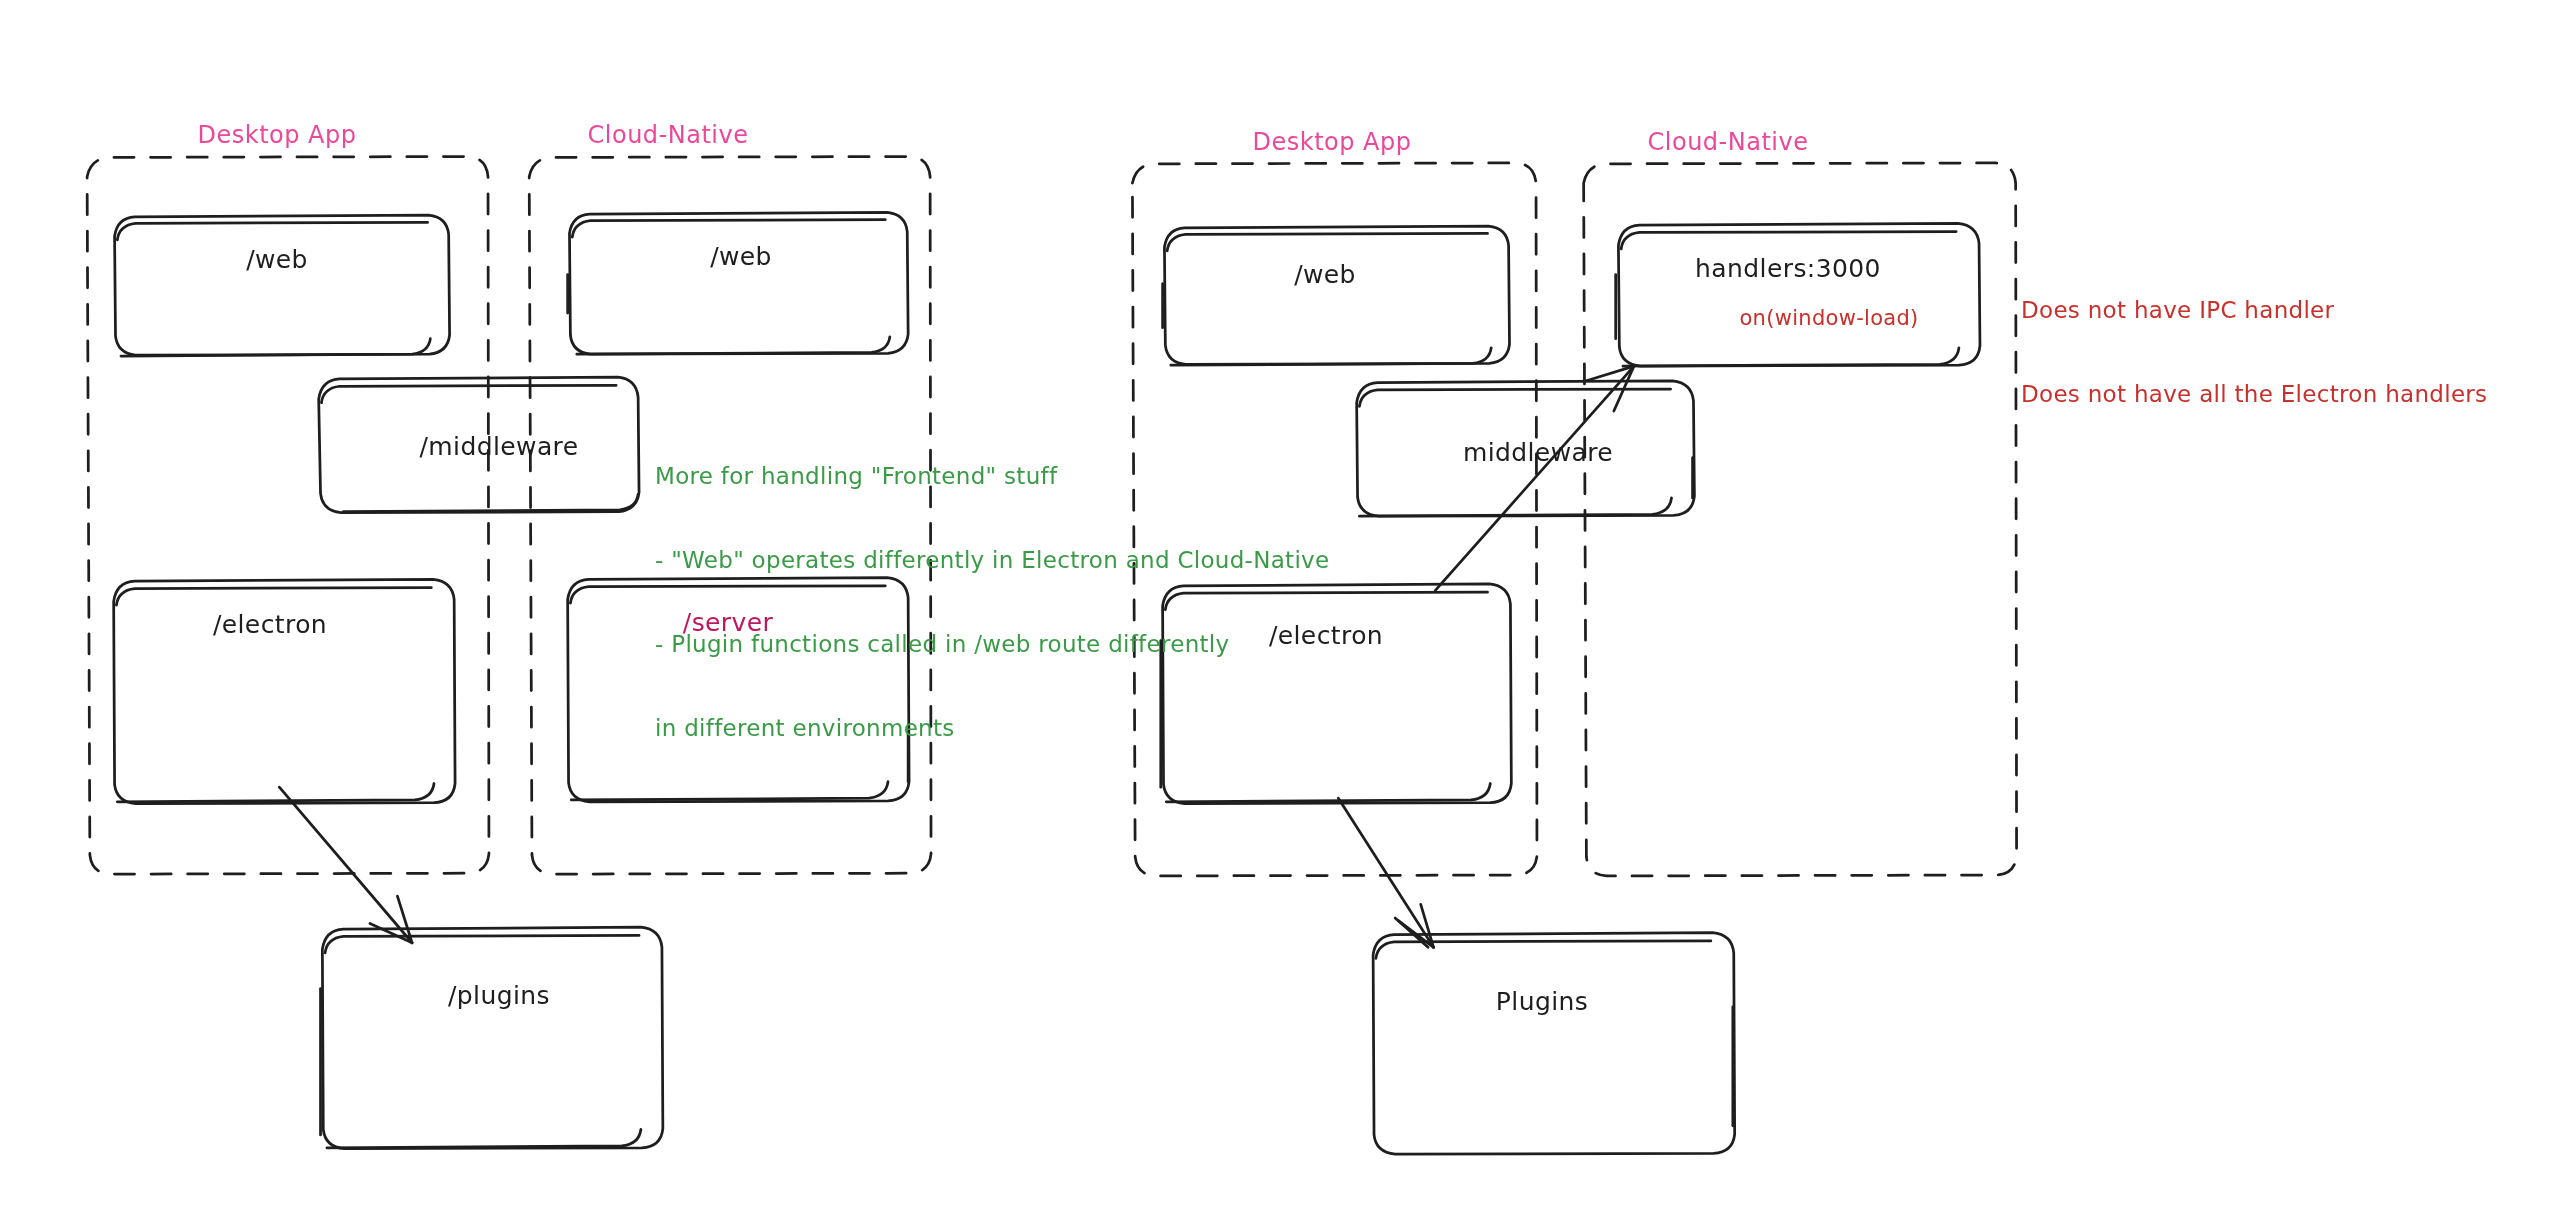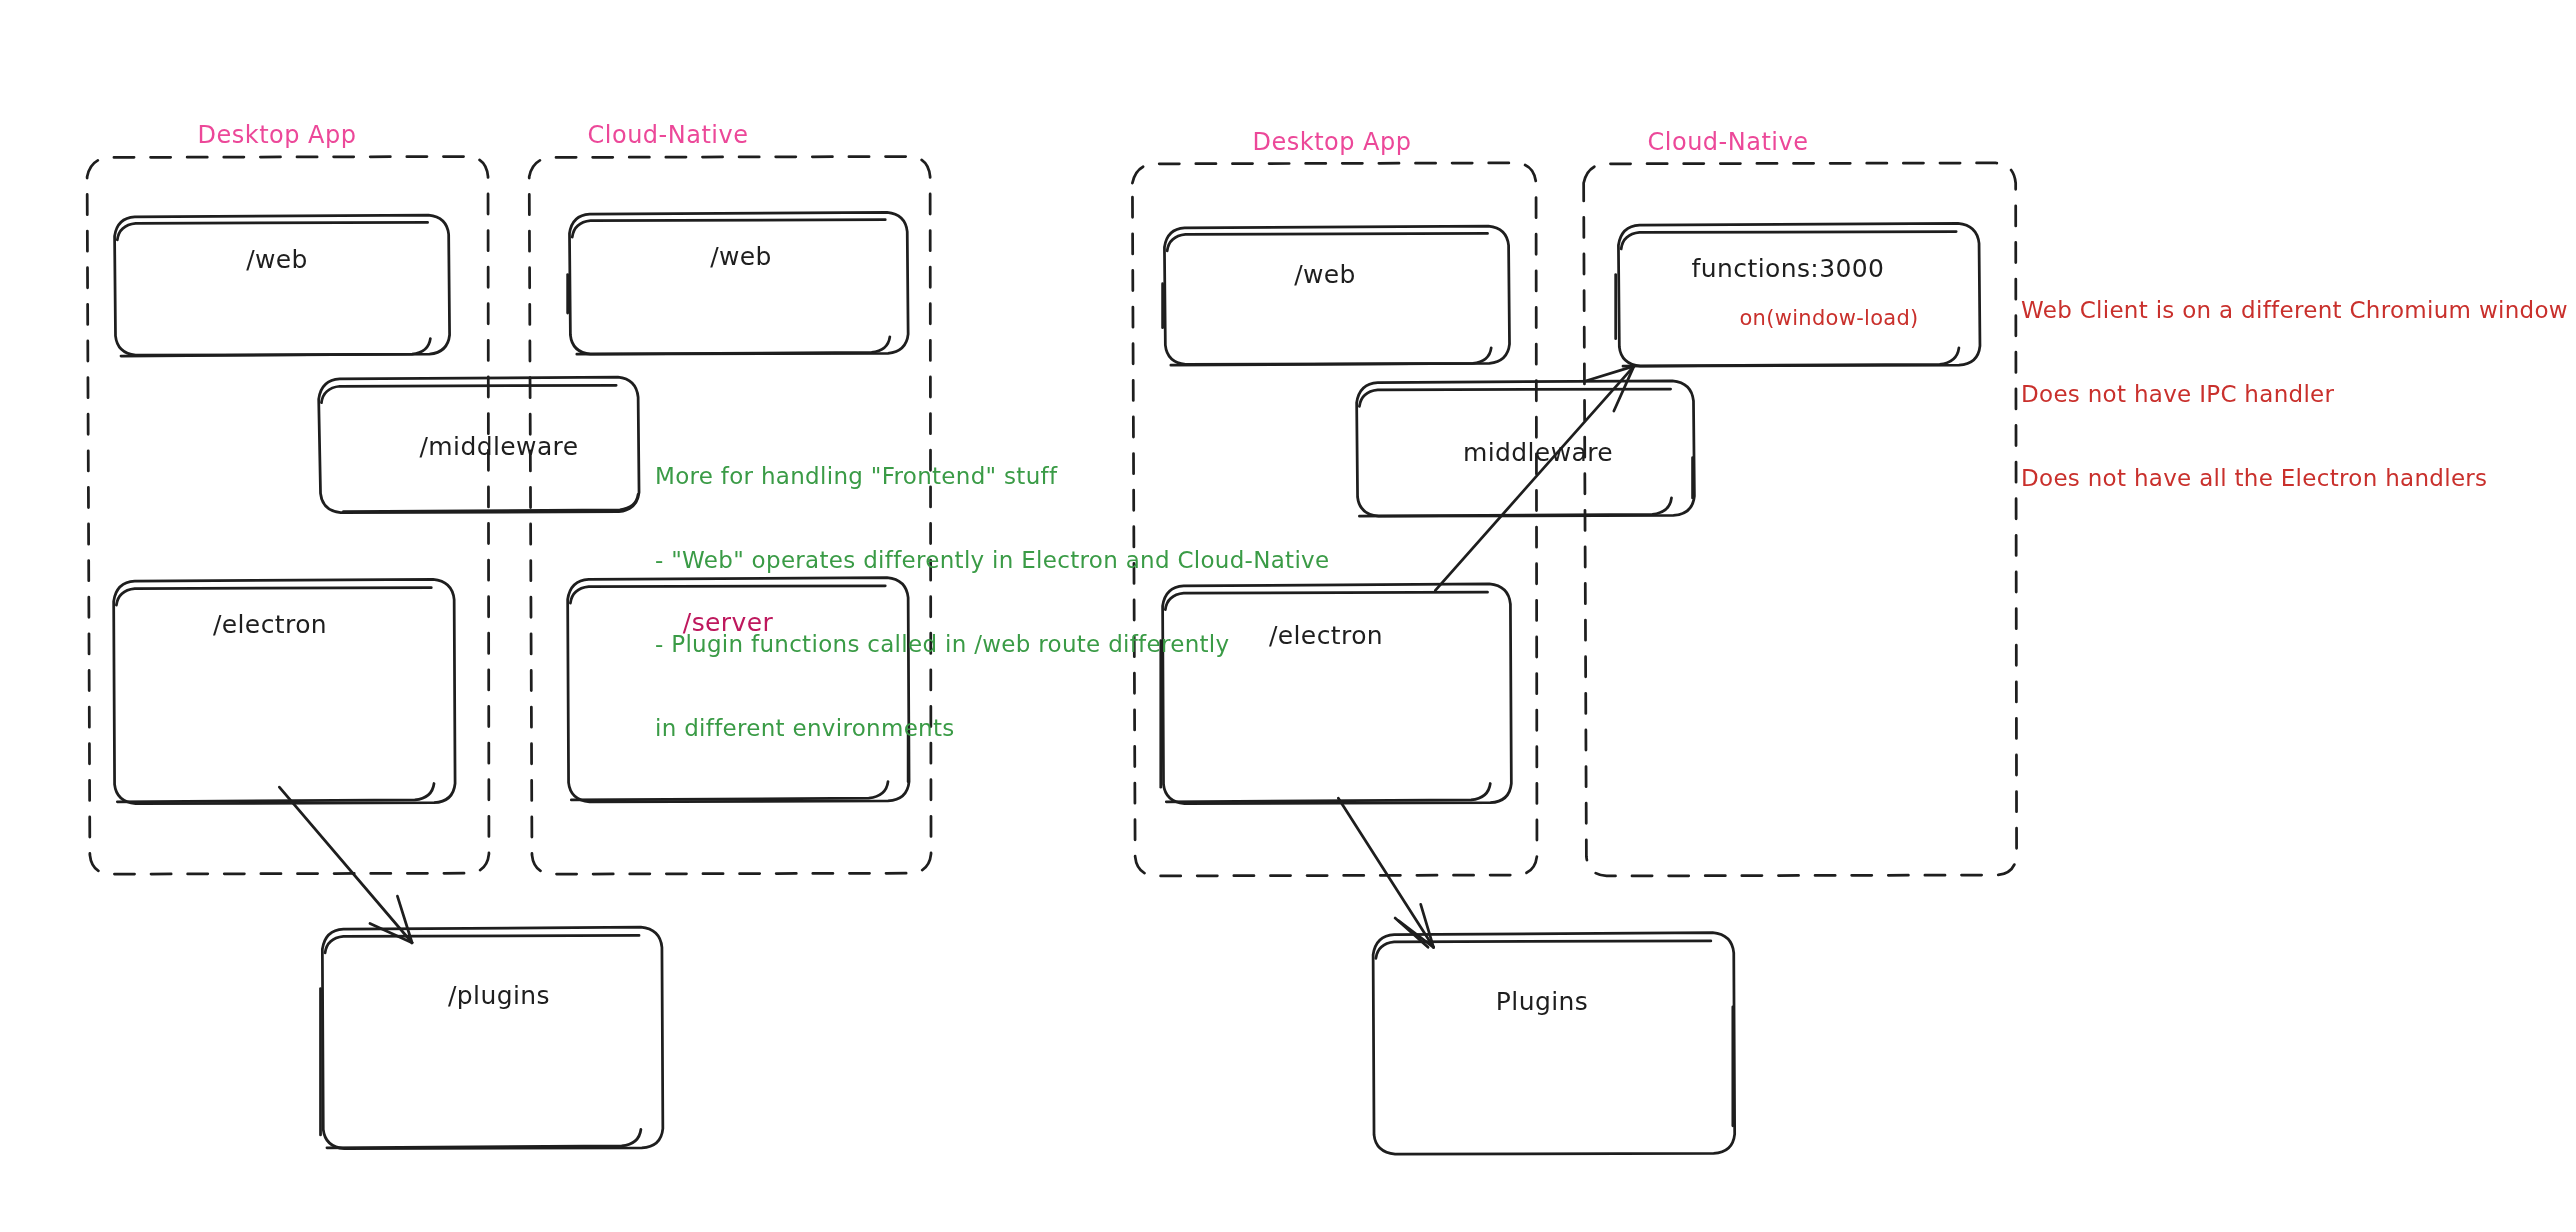--- a/index.html
+++ b/index.html
@@ -142,31 +142,30 @@
 <div class="lbl node-label" style="left:741px;top:242px;">/web</div>
 <div class="lbl node-label" style="left:499px;top:432px;">/middleware</div>
 <div class="lbl node-label" style="left:270px;top:610px;">/electron</div>
 <div class="lbl node-label red" style="left:728px;top:608px;">/server</div>
 <div class="lbl node-label" style="left:499px;top:981px;">/plugins</div>
 
 <div class="lbl group-title" style="left:1332px;top:128px;">Desktop App</div>
 <div class="lbl group-title" style="left:1728px;top:128px;">Cloud-Native</div>
 
 <div class="lbl node-label" style="left:1325px;top:260px;">/web</div>
-<div class="lbl node-label" style="left:1788px;top:254px;">functions:3000</div>
+<div class="lbl node-label" style="left:1788px;top:254px;">handlers:3000</div>
 <div class="lbl node-sub" style="left:1829px;top:306px;">on(window-load)</div>
 <div class="lbl node-label" style="left:1538px;top:438px;text-align:right;">middleware</div>
 <div class="lbl node-label" style="left:1326px;top:621px;">/electron</div>
 <div class="lbl node-label" style="left:1542px;top:987px;">Plugins</div>
 
 <div class="lbl note green" style="left:655px;top:406px;">
   <div>More for handling "Frontend" stuff</div>
   <div>- "Web" operates differently in Electron and Cloud-Native</div>
   <div>- Plugin functions called in /web route differently</div>
   <div>in different environments</div>
 </div>
 
 <div class="lbl note red" style="left:2021px;top:240px;">
-  <div>Web Client is on a different Chromium window</div>
   <div>Does not have IPC handler</div>
   <div>Does not have all the Electron handlers</div>
 </div>
 
 
 </body></html>

